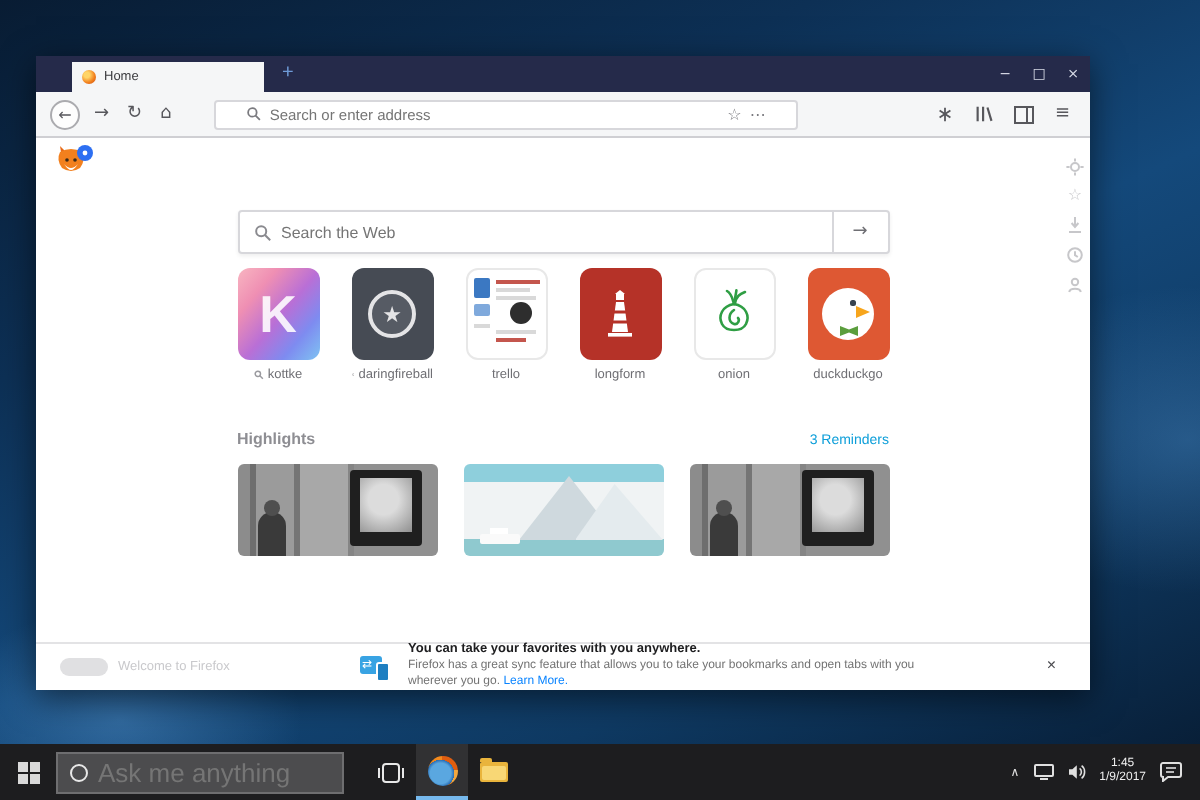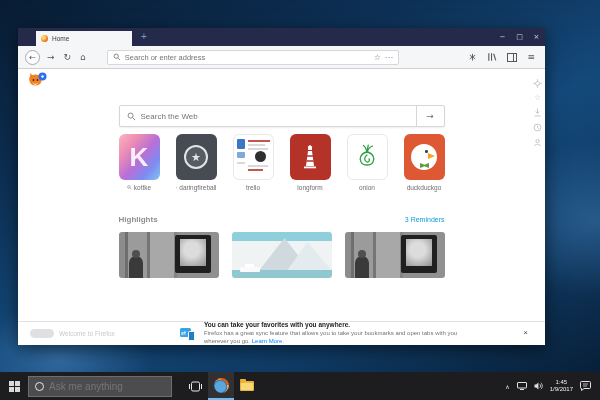--- a/index.html
+++ b/index.html
@@ -21,21 +21,21 @@
   .newtab { color:#6f9bd8; font-size:10px; margin:0 0 1px 9px; align-self:center; cursor:default; }
   .controls { margin-left:auto; display:flex; align-self:stretch; align-items:center; }
   .ctrl { width:17px; text-align:center; color:#d7dae6; font-size:7px; font-family:"DejaVu Sans",sans-serif; }
   .navbar { height:23px; background:#f5f6f7; border-bottom:1px solid #cfcfd3;
     display:flex; align-items:center; padding:0 7px; flex:none; }
   .back { width:15px; height:15px; border:1px solid #ababaf; border-radius:50%; background:#fdfdfd;
     display:flex; align-items:center; justify-content:center; font-size:8px; color:#57575c;
     margin-right:7px; flex:none; font-family:"DejaVu Sans",sans-serif; }
   .navbtn { color:#57575c; font-size:9px; margin-right:9px; font-family:"DejaVu Sans",sans-serif; }
   .urlbar { height:15px; width:292px; margin-left:12px; background:#fff; border:1px solid #d7d7db;
-    border-radius:2px; display:flex; align-items:center; padding:0 5px; gap:4px; }
+    border-radius:2px; display:flex; align-items:center; padding:0 15px; gap:4px; }
   .urlbar input { border:0; outline:0; flex:1; font-size:7.5px; color:#6f6f74; background:transparent; font-family:inherit; }
   .u-ico { color:#7a7a7f; font-size:8px; font-family:"DejaVu Sans",sans-serif; }
   .toolgroup { display:flex; align-items:center; gap:10px; margin-left:auto; margin-right:3px; color:#57575c; }
   .tool-glyph { font-size:9px; font-family:"DejaVu Sans",sans-serif; }
   
   .content { position:relative; flex:1; background:#fff; overflow:hidden; }
   .fox-badge { position:absolute; left:10px; top:3px; width:20px; height:16px; }
   .rail { position:absolute; right:3px; top:10px; display:flex; flex-direction:column; gap:6px;
     align-items:center; color:#c7c7ca; }
   .rail .glyph { font-size:8px; line-height:1; font-family:"DejaVu Sans",sans-serif; }
@@ -112,21 +112,21 @@
   .snippet-close { position:absolute; right:17px; top:7px; color:#4a4a4f; font-size:8px; line-height:1; }
   
   .taskbar { position:absolute; left:0; right:0; bottom:0; height:28px; background:#1d1d1f;
     display:flex; align-items:center; z-index:5; }
   .startbtn { width:28px; display:flex; align-items:center; justify-content:center; }
   .winlogo { display:grid; grid-template-columns:5px 5px; grid-template-rows:5px 5px; gap:1px; }
   .winlogo span { background:#d9d9d9; }
   .tsearch { width:144px; height:21px; background:#4c4c4e; border:1px solid #6e6e70;
     display:flex; align-items:center; gap:5px; padding:0 6px; }
   .tsearch .ring { width:9px; height:9px; border:1.5px solid #e8e8e8; border-radius:50%; flex:none; }
-  .tsearch input { border:0; outline:0; background:transparent; color:#b8b8b8; font-size:10px; flex:1; font-family:inherit; }
+  .tsearch input { border:0; outline:0; background:transparent; color:#b8b8b8; font-size:13px; flex:1; font-family:inherit; }
   .taskview { margin-left:10px; }
   .appbtn { height:28px; display:flex; align-items:center; justify-content:center; width:26px; }
   .appbtn.active { background:rgba(255,255,255,.09); border-bottom:2px solid #76b9ed; }
   .ffx { width:15px; height:15px; border-radius:50%;
     background:radial-gradient(circle at 42% 58%, #5aa7e0 0 42%, #2a6db3 55%, transparent 56%),
       conic-gradient(from 140deg, #f28a1e 0 60%, #e05e10 60% 85%, #f2a73e 85% 100%); }
   .folder { position:relative; width:14px; height:10px; background:#e9b43c; border-radius:1px; }
   .folder:before { content:""; position:absolute; left:0; top:-2px; width:6px; height:2px; background:#e9b43c; border-radius:1px 1px 0 0; }
   .folder:after { content:""; position:absolute; left:1px; top:2px; width:12px; height:7px; background:#f8d775; border-radius:1px; }
   .tray { margin-left:auto; display:flex; align-items:center; gap:7px; padding-right:9px; color:#e0e0e0; }

